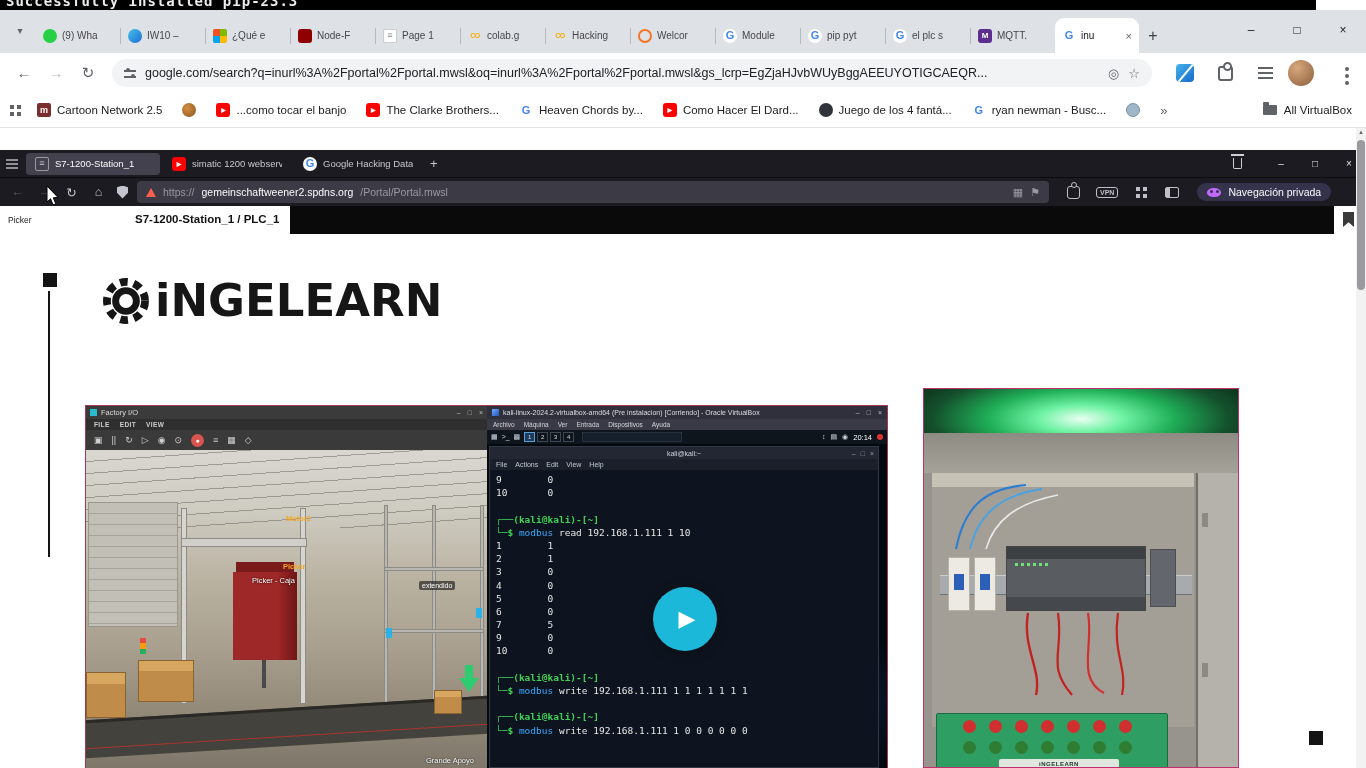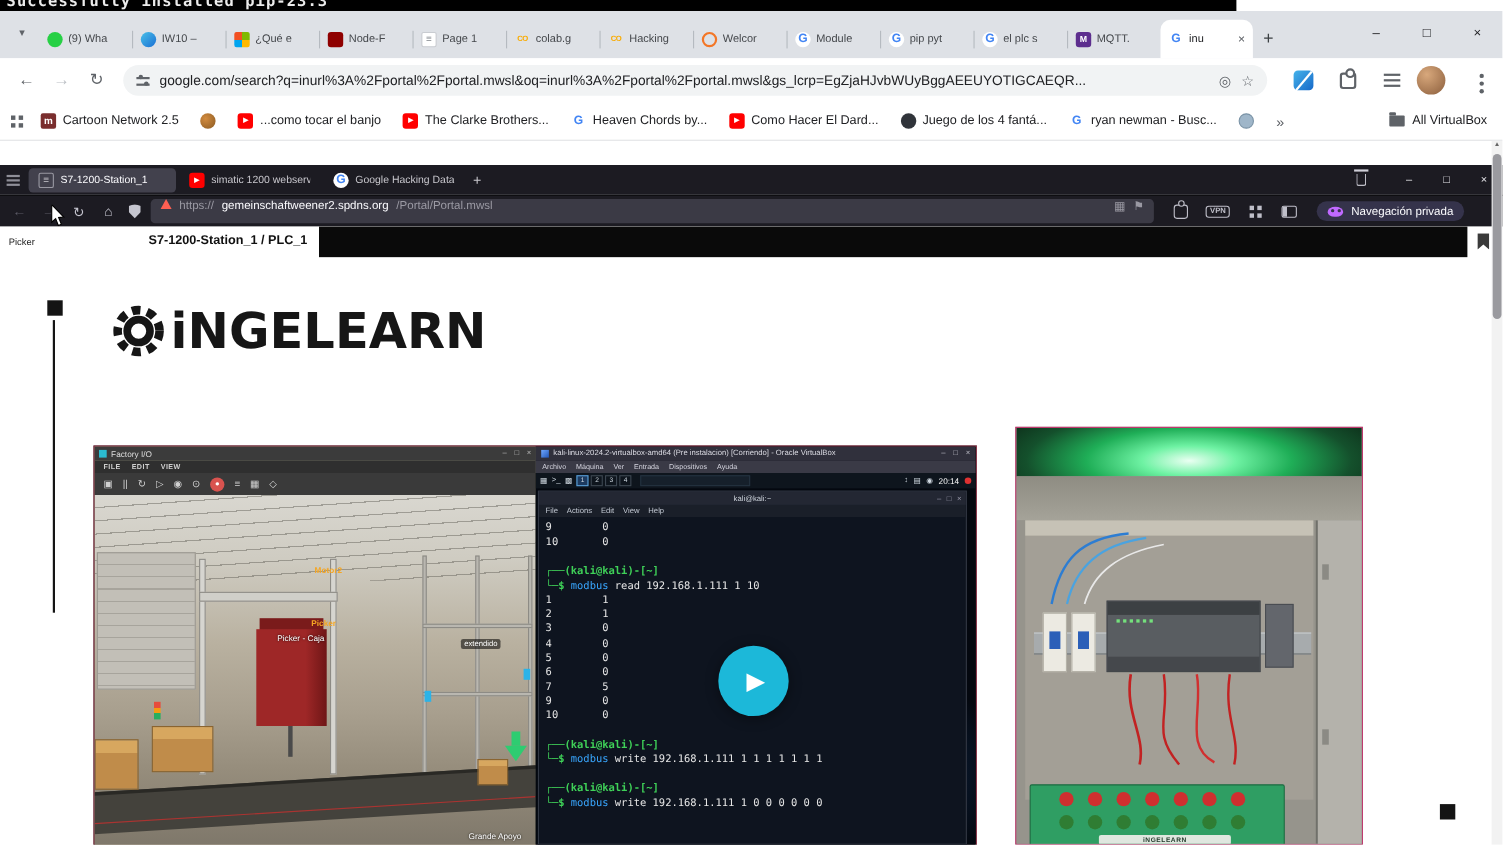--- a/index.html
+++ b/index.html
@@ -1,20 +1,20 @@
 <!DOCTYPE html>
 <html><head>
 <meta charset="utf-8">
 <style>
 *{margin:0;padding:0;box-sizing:border-box}
 html,body{width:1366px;height:768px;overflow:hidden;background:#fff;
   font-family:"Liberation Sans",sans-serif;position:relative}
 
 
-#os-strip{position:absolute;left:0;top:0;width:1124px;height:10px;background:#000;overflow:hidden;z-index:50}
+#os-strip{position:absolute;left:0;top:0;width:1316px;height:10px;background:#000;overflow:hidden;z-index:50}
 #os-strip span{position:absolute;left:6px;top:-7px;color:#ececec;font:bold 14px "DejaVu Sans Mono",monospace;letter-spacing:1px}
 
 
 #tabbar{position:absolute;left:0;top:10px;width:1366px;height:43px;background:#dee1e6;z-index:40}
 #tab-chevron{position:absolute;left:8px;top:9px;width:24px;height:24px;border-radius:50%;
   color:#5f6368;font-size:10px;text-align:center;line-height:24px}
 #chrome-tabs{position:absolute;left:36px;top:8px;height:35px;display:flex}
 .ctab{width:84px;flex:none;display:flex;align-items:center;gap:5px;padding:0 7px;
   font-size:10px;color:#44474b;border-radius:9px 9px 0 0;position:relative}
 .ctab.active{background:#fff;color:#202124}
@@ -104,21 +104,21 @@
 .i-trash:before{content:"";position:absolute;top:-4px;left:-3px;right:-3px;height:1.5px;background:#cfcfd8}
 .wbtn2{width:34px;text-align:center;color:#e2e2e6;font-size:10px;line-height:27px}
 
 #ff-navbar{position:absolute;left:0;top:49px;width:1366px;height:29px;background:#1c1b22;
   border-top:1px solid #0c0c0e;display:flex;align-items:center;padding:0 6px;gap:4px}
 .ffic{color:#c5c5cf;font-size:12.5px;width:23px;text-align:center;flex:none}
 .ffic.dis{color:#5c5b66}
 .i-shield{width:11px;height:13px;background:#c5c5cf;flex:none;margin:0 3px;
   clip-path:polygon(50% 0,100% 14%,100% 55%,50% 100%,0 55%,0 14%)}
 #ff-url{flex:none;width:912px;height:22px;background:#3b3a45;border-radius:4px;display:flex;
-  align-items:flex-start;padding:0 9px;gap:7px;font-size:10.5px;margin-left:2px}
+  align-items:center;padding:0 9px;gap:7px;font-size:10.5px;margin-left:2px}
 .i-warn{width:0;height:0;border-left:5px solid transparent;border-right:5px solid transparent;
   border-bottom:9px solid #ff5f52;flex:none}
 #ff-url .dim{color:#9a99a3}
 #ff-url .host{color:#fbfbfe}
 #ff-url .tail{flex:1}
 .uf-ic{color:#9a99a3;font-size:11px;flex:none}
 .i-puzzle2{width:13px;height:13px;border:1.7px solid #bfbfc9;border-radius:3px;position:relative;flex:none;margin-left:14px}
 .i-puzzle2:after{content:"";position:absolute;top:-5px;left:2.5px;width:4px;height:4px;border:1.7px solid #bfbfc9;border-radius:50%;background:#1c1b22}
 #ff-vpn{border:1.4px solid #bfbfc9;border-radius:3px;color:#bfbfc9;font-size:7px;font-weight:bold;
   padding:1px 3px;flex:none;margin-left:12px}

